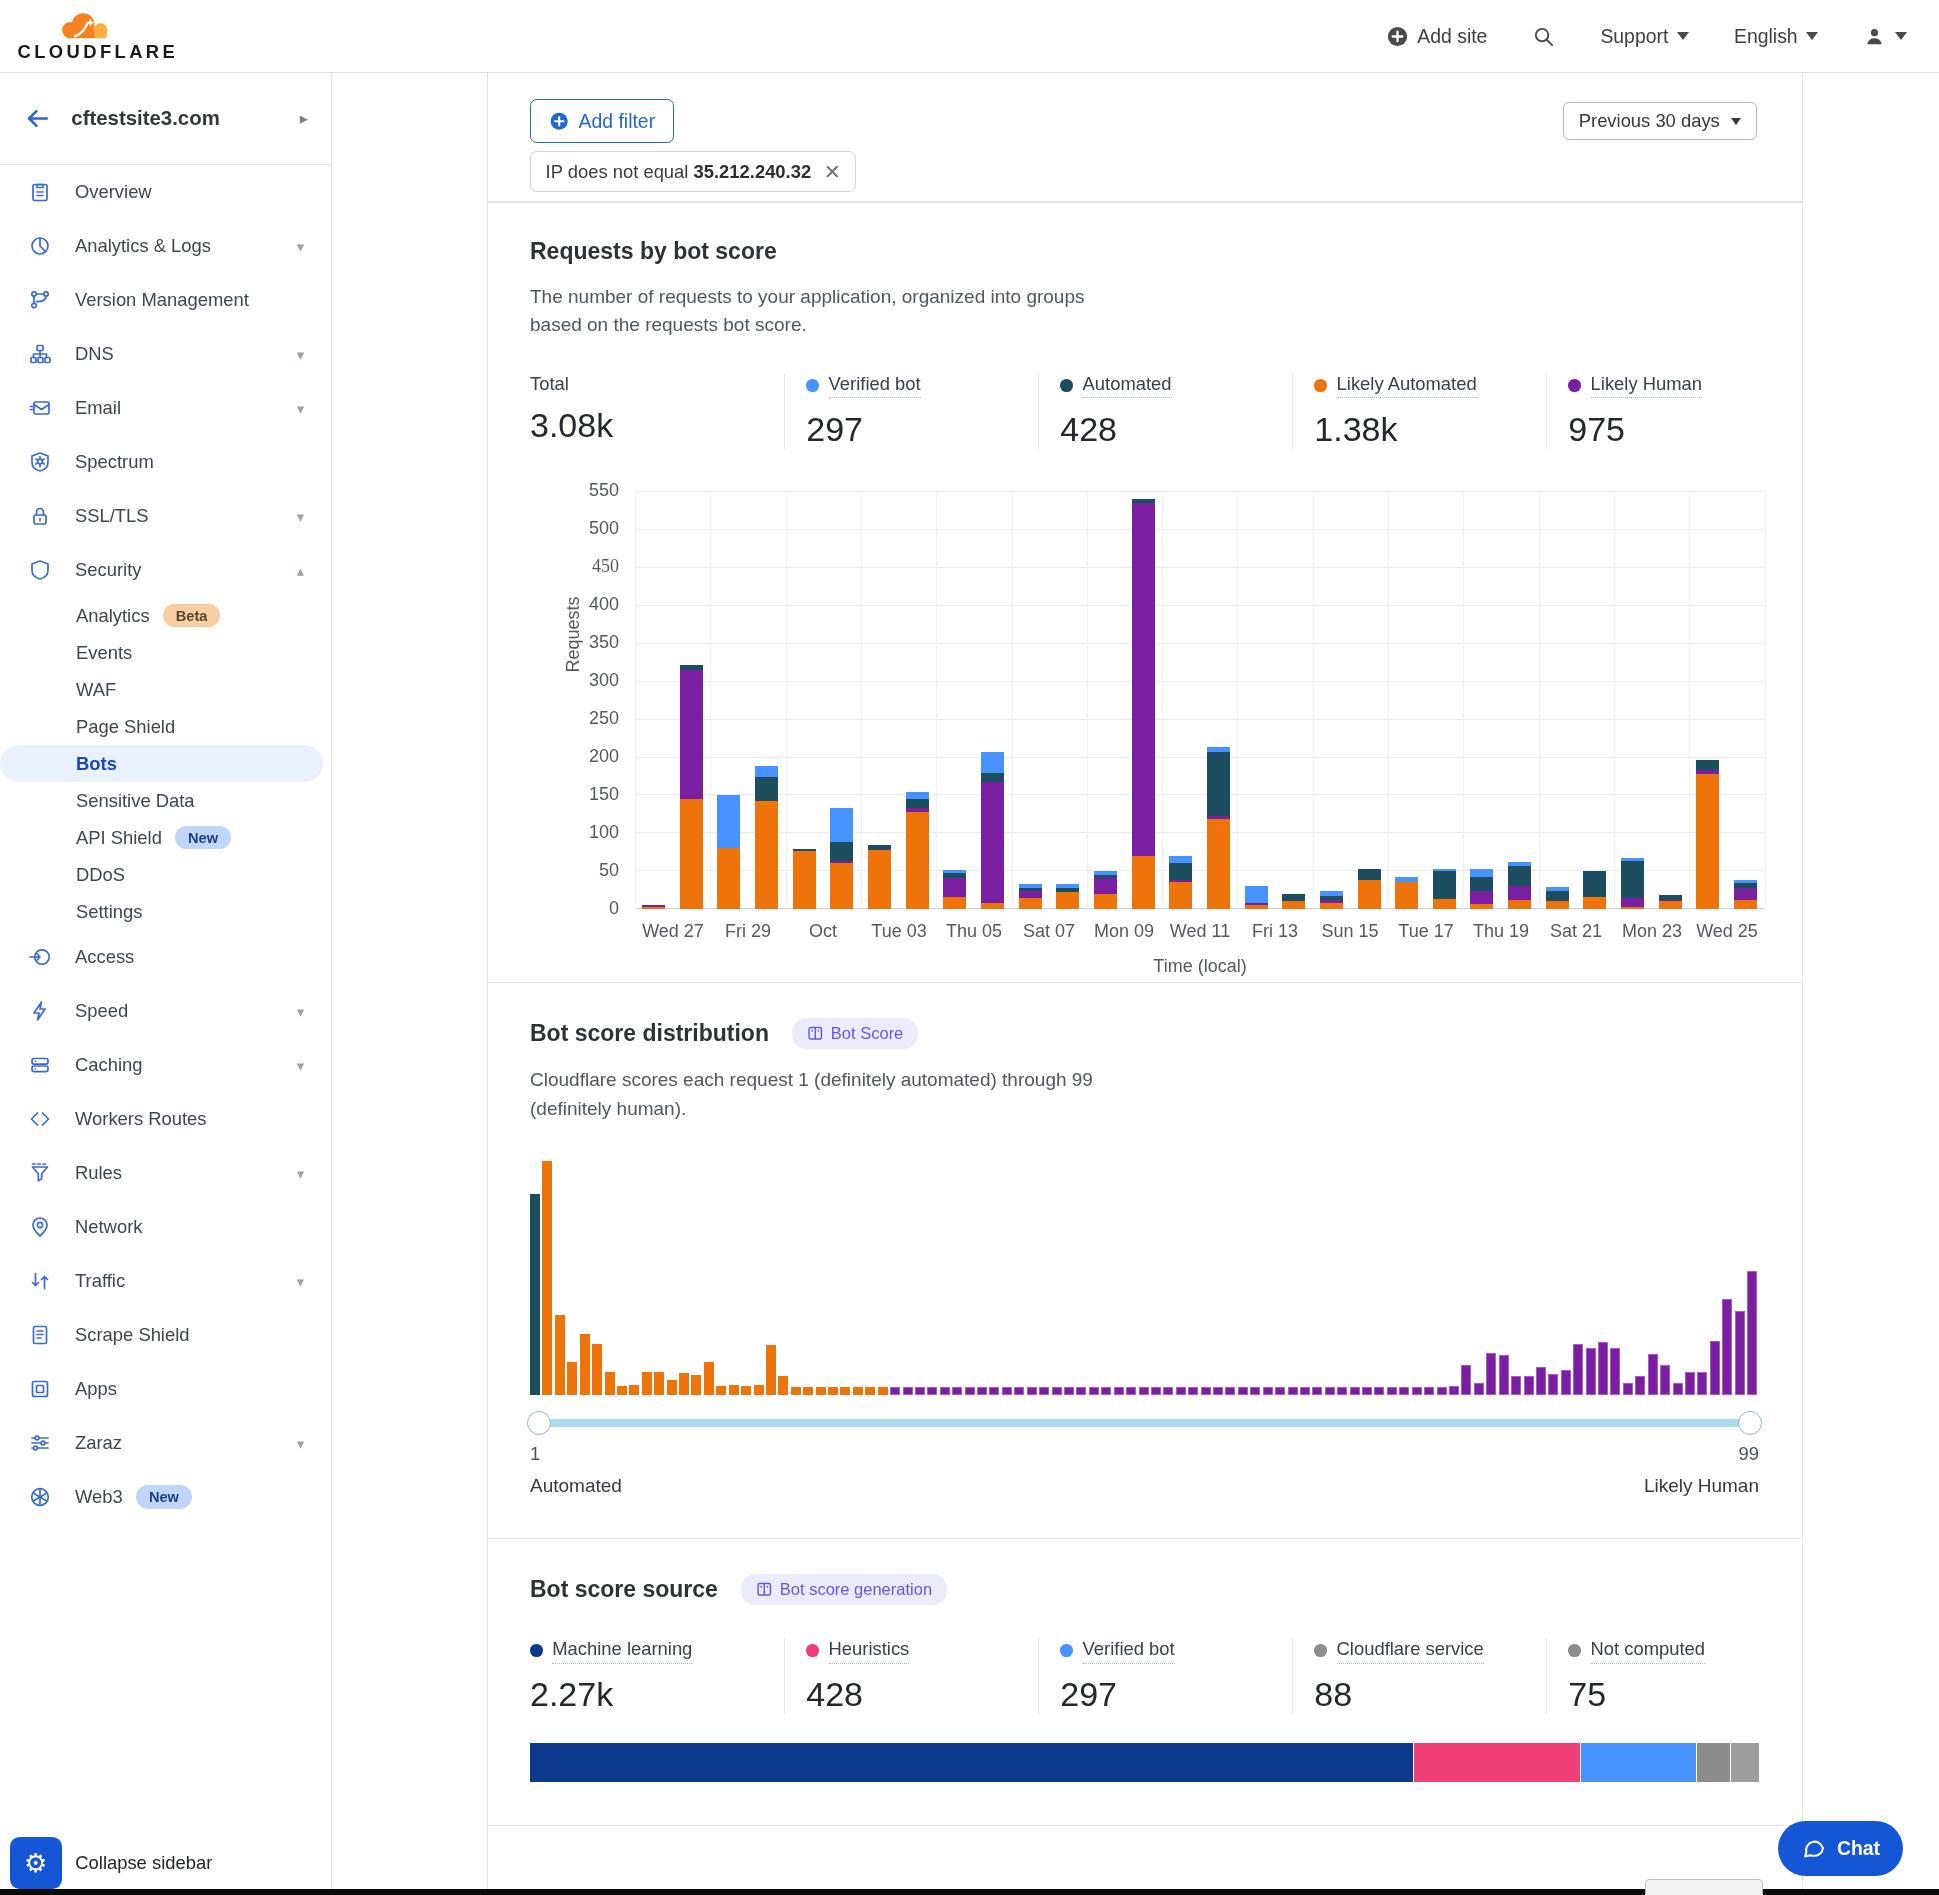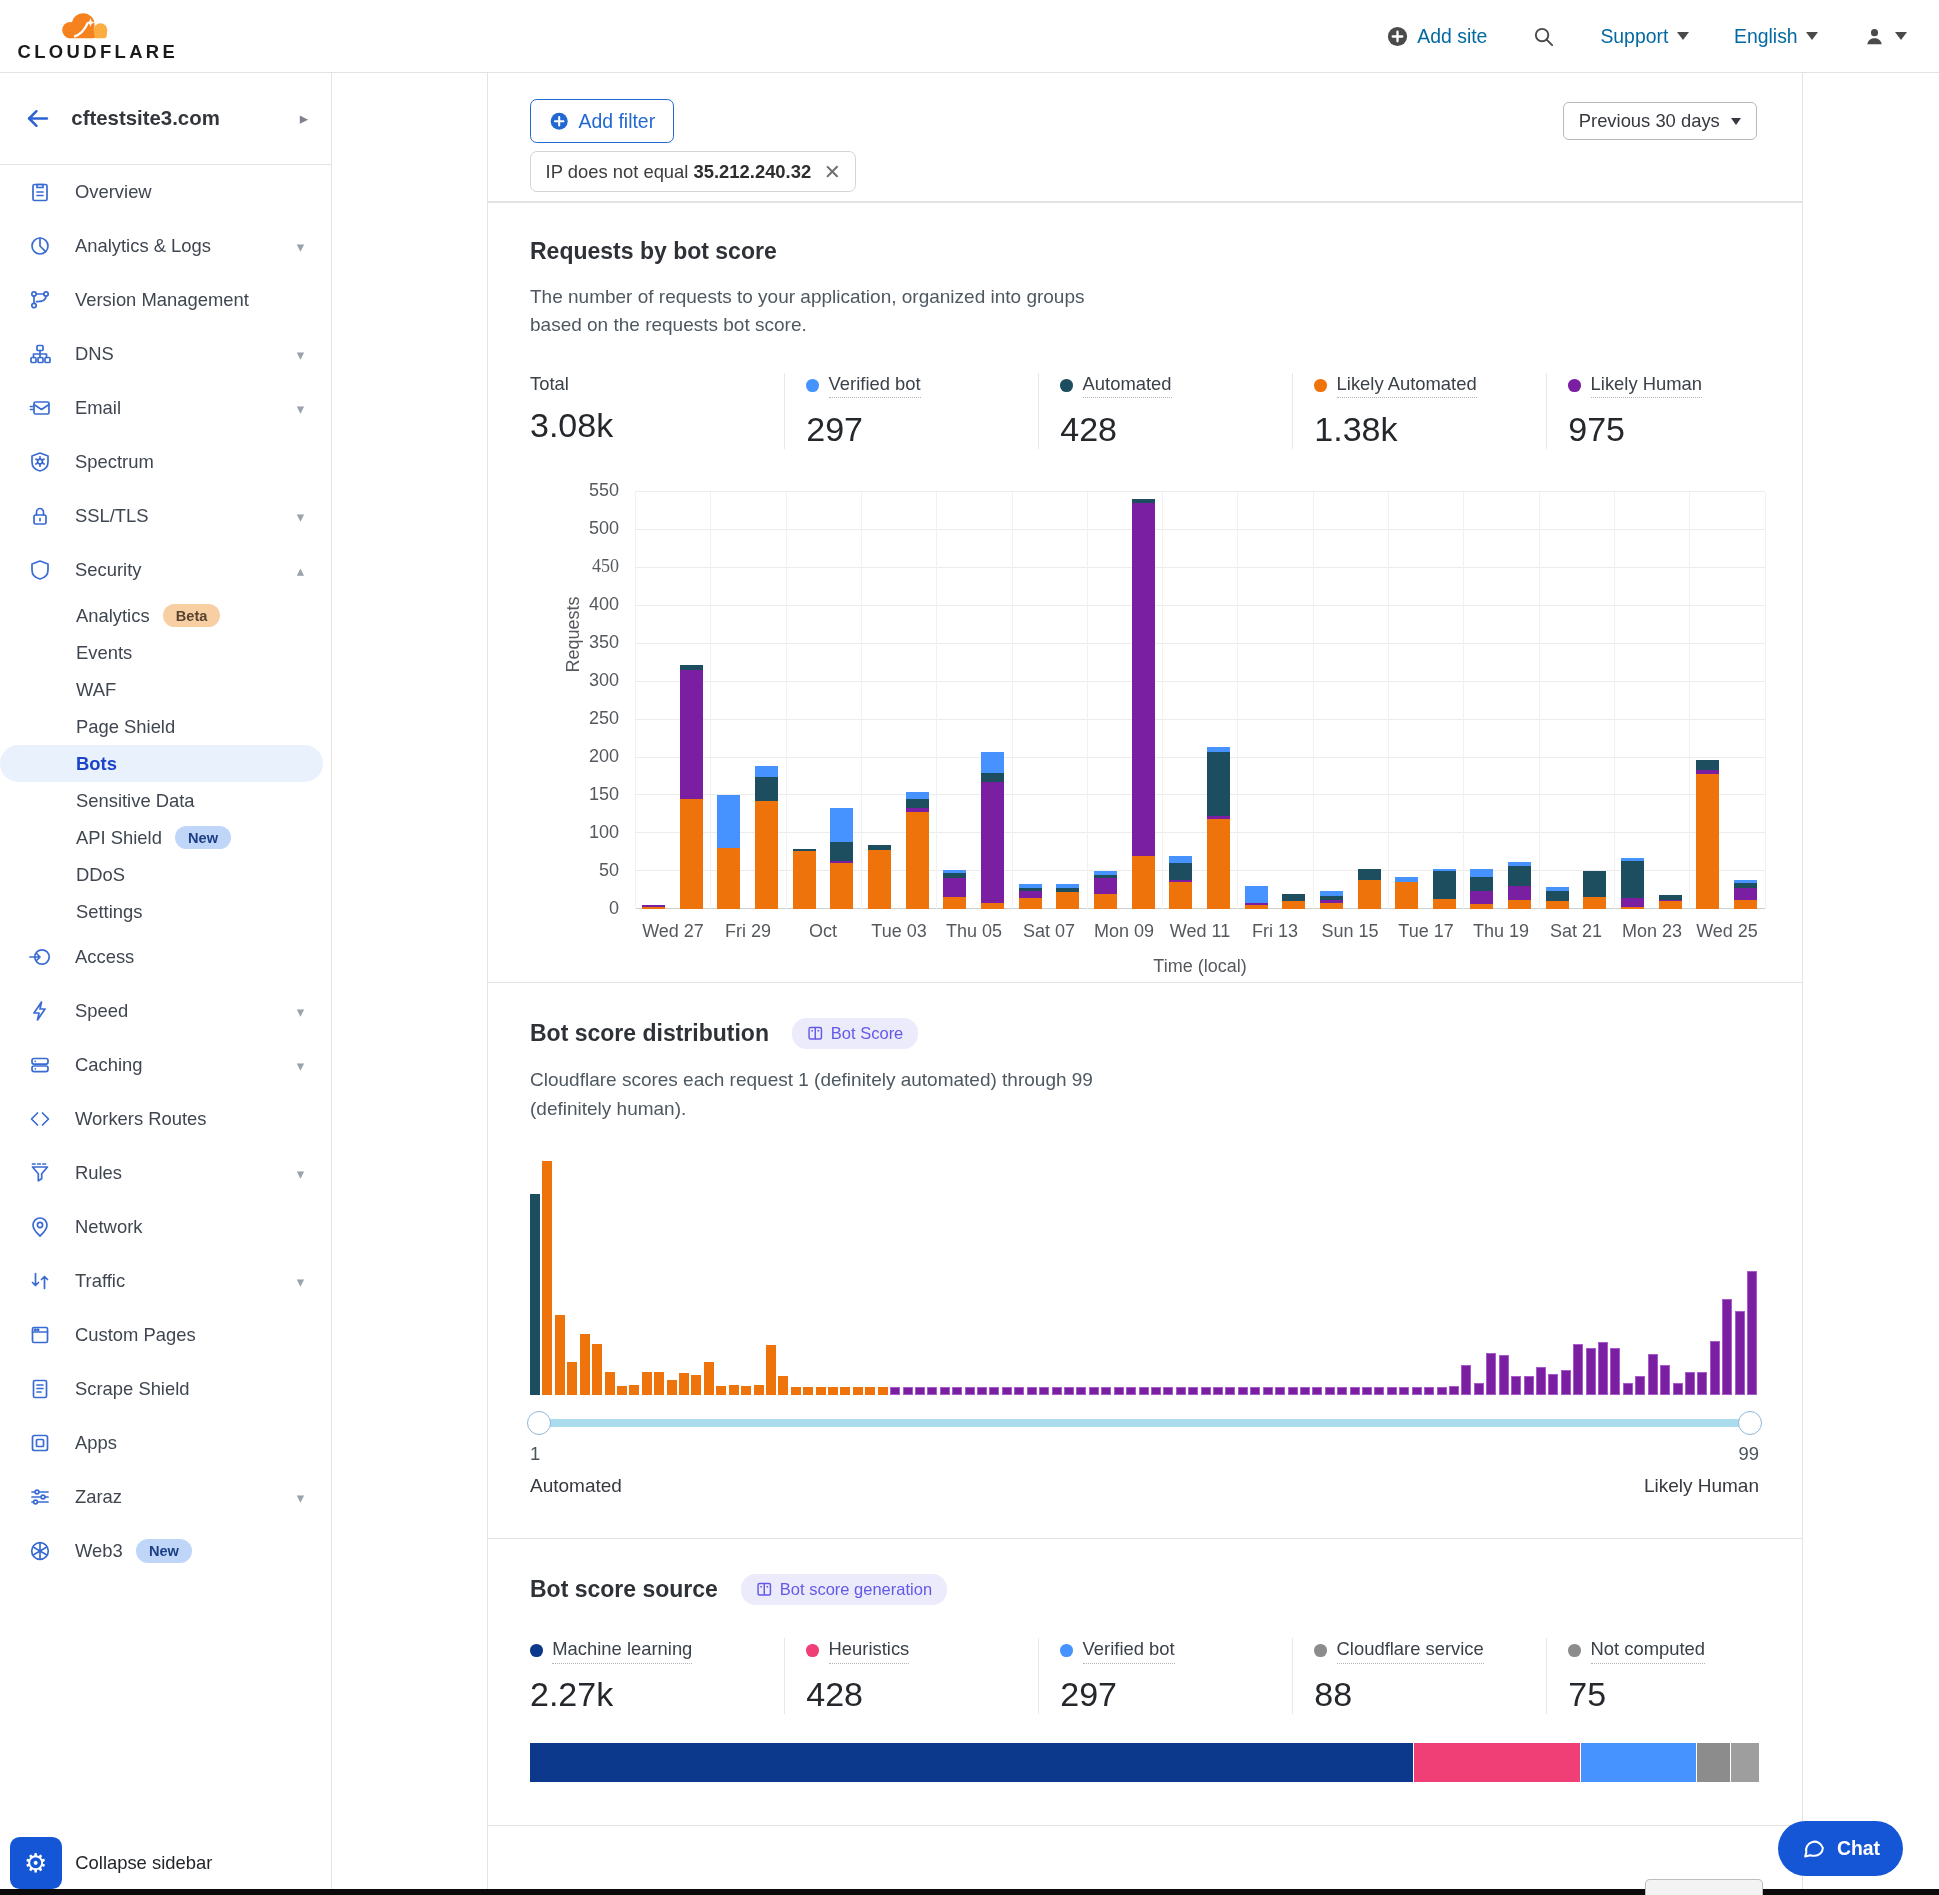--- a/index.html
+++ b/index.html
@@ -5,21 +5,21 @@
   * { margin:0; padding:0; box-sizing:border-box; }
   html,body { background:#fff; font-family:"Liberation Sans", sans-serif; }
   #screen { position:relative; width:1940px; height:1895px; background:#fff; overflow:hidden; }
 
   
   .topbar { position:relative; height:73px; border-bottom:1px solid #e3e3e3; display:flex; align-items:center; padding:0 33px 0 17.5px; background:#fff; }
   .logo { display:flex; flex-direction:column; align-items:flex-start; line-height:1; }
   .logo svg { width:76px; height:31px; margin-left:29px; }
   .logo-text { font-size:18.4px; font-weight:bold; letter-spacing:3.4px; color:#1a1a1a; margin-top:1px; }
   .topnav { margin-left:auto; display:flex; align-items:center; gap:45px; }
-  .top-item { display:flex; align-items:center; gap:8.7px; color:#0369a1; font-size:19.4px; cursor:pointer; }
+  .top-item { display:flex; align-items:center; gap:8.7px; color:#404040; font-size:19.4px; cursor:pointer; }
   .top-item svg { width:23px; height:23px; color:#4a4a4a; }
   .caret { width:0; height:0; border-left:6.8px solid transparent; border-right:6.8px solid transparent; border-top:8.7px solid #4a4a4a; display:inline-block; }
 
   
   .bodywrap { display:flex; height:1822px; }
   .sidebar { position:relative; width:332px; border-right:1px solid #e3e3e3; background:#fff; flex:0 0 332px; }
   .content { flex:1; position:relative; }
   .sheet { margin-left:155px; width:1316px; border-left:1px solid #e3e3e3; border-right:1px solid #e3e3e3; min-height:1822px; background:#fff; }
 
   
@@ -314,29 +314,20 @@
               </svg></span>
             <span class="lbl">Network</span>
           </div>
           <div class="nav-item">
             <span class="ic"><svg viewBox="0 0 22 22" fill="none" stroke="currentColor" stroke-width="1.7" stroke-linecap="round" stroke-linejoin="round">
                 <path d="M6.5 3.5v12M6.5 15.5l-3-3M6.5 15.5l3-3"></path>
                 <path d="M15.5 18.5v-12M15.5 6.5l-3 3M15.5 6.5l3 3"></path>
               </svg></span>
             <span class="lbl">Traffic</span>
             <span class="nav-caret">▾</span>
-          </div>
-          <div class="nav-item">
-            <span class="ic"><svg viewBox="0 0 22 22" fill="none" stroke="currentColor" stroke-width="1.7" stroke-linecap="round" stroke-linejoin="round">
-                <rect x="3.5" y="3.5" width="15" height="15" rx="1.5"></rect>
-                <path d="M3.5 8h15"></path>
-                <circle cx="6.3" cy="5.8" r=".7" fill="currentColor"></circle>
-                <circle cx="9" cy="5.8" r=".7" fill="currentColor"></circle>
-              </svg></span>
-            <span class="lbl">Custom Pages</span>
           </div>
           <div class="nav-item">
             <span class="ic"><svg viewBox="0 0 22 22" fill="none" stroke="currentColor" stroke-width="1.7" stroke-linecap="round" stroke-linejoin="round">
                 <rect x="4.5" y="2.5" width="13" height="17" rx="1.5"></rect>
                 <path d="M8 7h6M8 10.5h6M8 14h4"></path>
               </svg></span>
             <span class="lbl">Scrape Shield</span>
           </div>
           <div class="nav-item">
             <span class="ic"><svg viewBox="0 0 22 22" fill="none" stroke="currentColor" stroke-width="1.7" stroke-linecap="round" stroke-linejoin="round">

